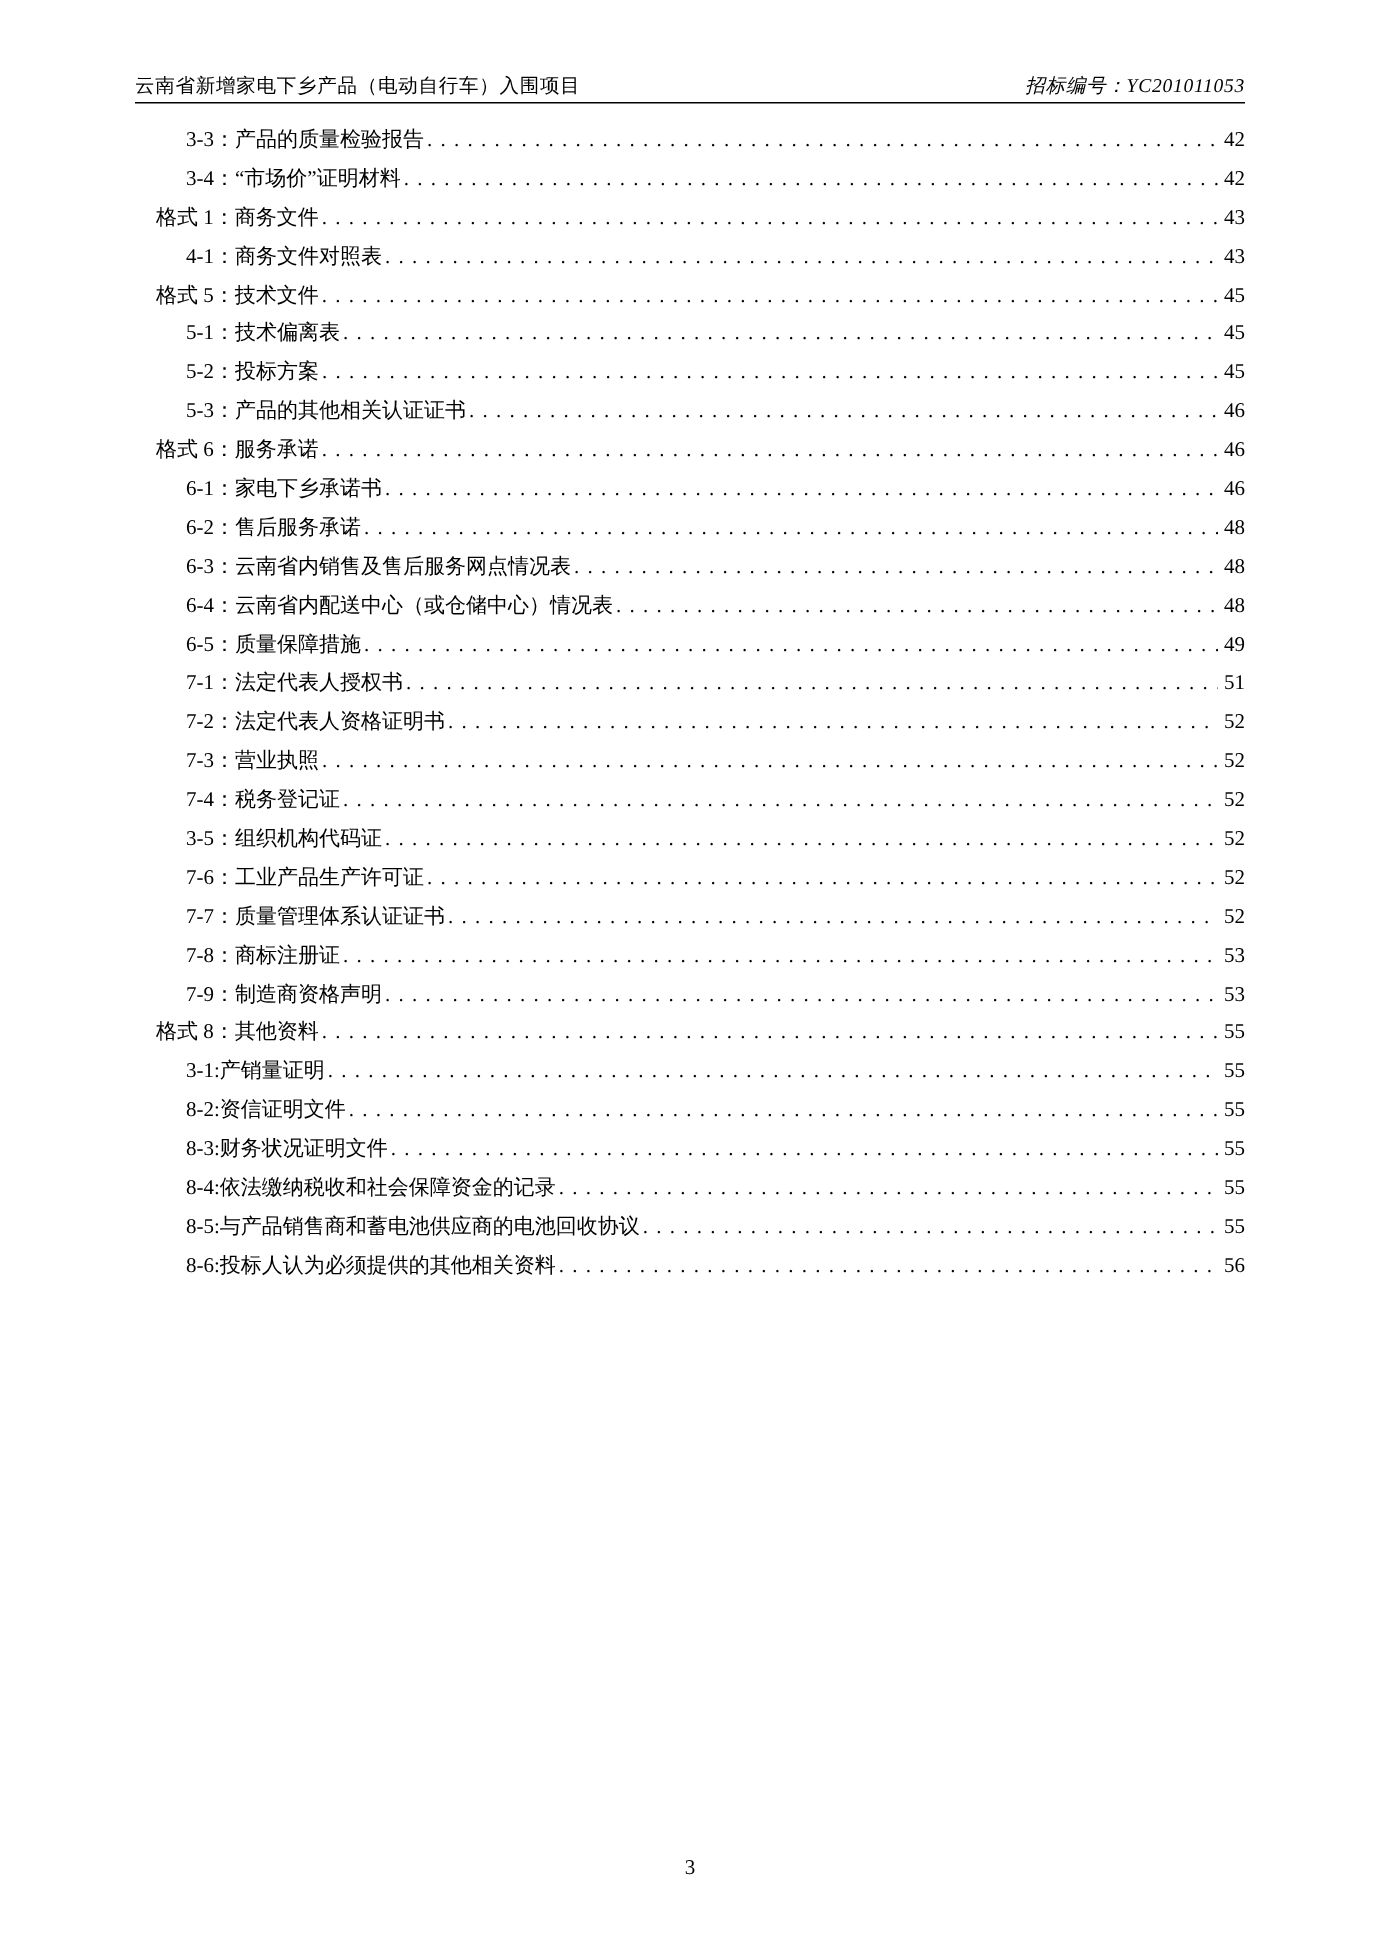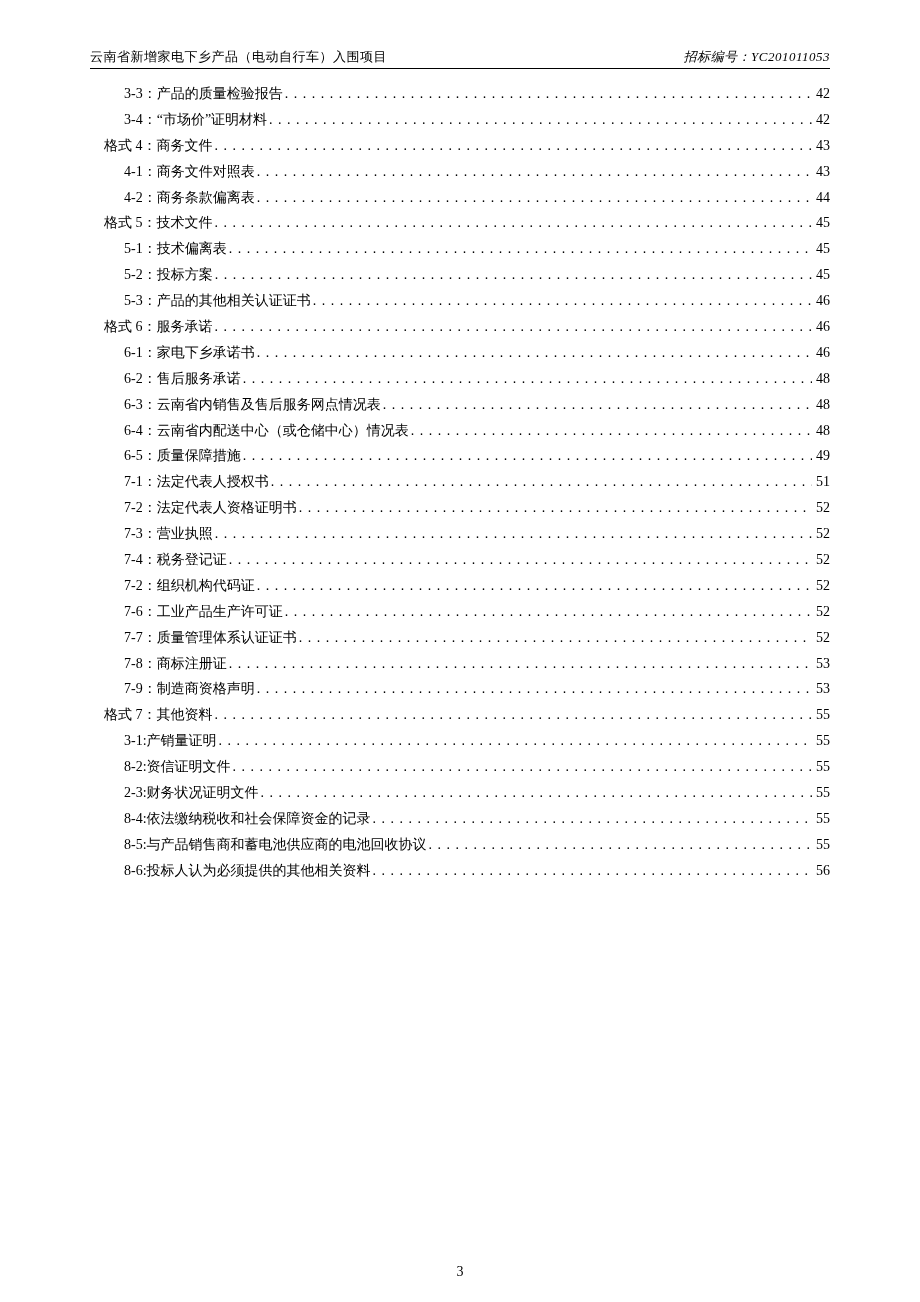--- a/index.html
+++ b/index.html
@@ -89,34 +89,29 @@
         <span class="toc-label">3-3：产品的质量检验报告 </span>
         <span class="toc-dots"></span>
         <span class="toc-page"> 42</span>
       </div>
       <div class="toc-line level-2">
         <span class="toc-label">3-4：“市场价”证明材料 </span>
         <span class="toc-dots"></span>
         <span class="toc-page"> 42</span>
       </div>
       <div class="toc-line level-1">
-        <span class="toc-label">格式 4：商务文件 </span>
+        <span class="toc-label">格式 1：商务文件 </span>
         <span class="toc-dots"></span>
         <span class="toc-page"> 43</span>
       </div>
       <div class="toc-line level-2">
         <span class="toc-label">4-1：商务文件对照表 </span>
         <span class="toc-dots"></span>
         <span class="toc-page"> 43</span>
       </div>
-      <div class="toc-line level-2">
-        <span class="toc-label">4-2：商务条款偏离表 </span>
-        <span class="toc-dots"></span>
-        <span class="toc-page"> 44</span>
-      </div>
       <div class="toc-line level-1">
         <span class="toc-label">格式 5：技术文件 </span>
         <span class="toc-dots"></span>
         <span class="toc-page"> 45</span>
       </div>
       <div class="toc-line level-2">
         <span class="toc-label">5-1：技术偏离表 </span>
         <span class="toc-dots"></span>
         <span class="toc-page"> 45</span>
       </div>
@@ -174,21 +169,21 @@
         <span class="toc-label">7-3：营业执照 </span>
         <span class="toc-dots"></span>
         <span class="toc-page"> 52</span>
       </div>
       <div class="toc-line level-2">
         <span class="toc-label">7-4：税务登记证 </span>
         <span class="toc-dots"></span>
         <span class="toc-page"> 52</span>
       </div>
       <div class="toc-line level-2">
-        <span class="toc-label">7-2：组织机构代码证 </span>
+        <span class="toc-label">3-5：组织机构代码证 </span>
         <span class="toc-dots"></span>
         <span class="toc-page"> 52</span>
       </div>
       <div class="toc-line level-2">
         <span class="toc-label">7-6：工业产品生产许可证 </span>
         <span class="toc-dots"></span>
         <span class="toc-page"> 52</span>
       </div>
       <div class="toc-line level-2">
         <span class="toc-label">7-7：质量管理体系认证证书 </span>
@@ -199,36 +194,36 @@
         <span class="toc-label">7-8：商标注册证 </span>
         <span class="toc-dots"></span>
         <span class="toc-page"> 53</span>
       </div>
       <div class="toc-line level-2">
         <span class="toc-label">7-9：制造商资格声明 </span>
         <span class="toc-dots"></span>
         <span class="toc-page"> 53</span>
       </div>
       <div class="toc-line level-1">
-        <span class="toc-label">格式 7：其他资料 </span>
+        <span class="toc-label">格式 8：其他资料 </span>
         <span class="toc-dots"></span>
         <span class="toc-page"> 55</span>
       </div>
       <div class="toc-line level-2">
         <span class="toc-label">3-1:产销量证明 </span>
         <span class="toc-dots"></span>
         <span class="toc-page"> 55</span>
       </div>
       <div class="toc-line level-2">
         <span class="toc-label">8-2:资信证明文件 </span>
         <span class="toc-dots"></span>
         <span class="toc-page"> 55</span>
       </div>
       <div class="toc-line level-2">
-        <span class="toc-label">2-3:财务状况证明文件 </span>
+        <span class="toc-label">8-3:财务状况证明文件 </span>
         <span class="toc-dots"></span>
         <span class="toc-page"> 55</span>
       </div>
       <div class="toc-line level-2">
         <span class="toc-label">8-4:依法缴纳税收和社会保障资金的记录 </span>
         <span class="toc-dots"></span>
         <span class="toc-page"> 55</span>
       </div>
       <div class="toc-line level-2">
         <span class="toc-label">8-5:与产品销售商和蓄电池供应商的电池回收协议 </span>

